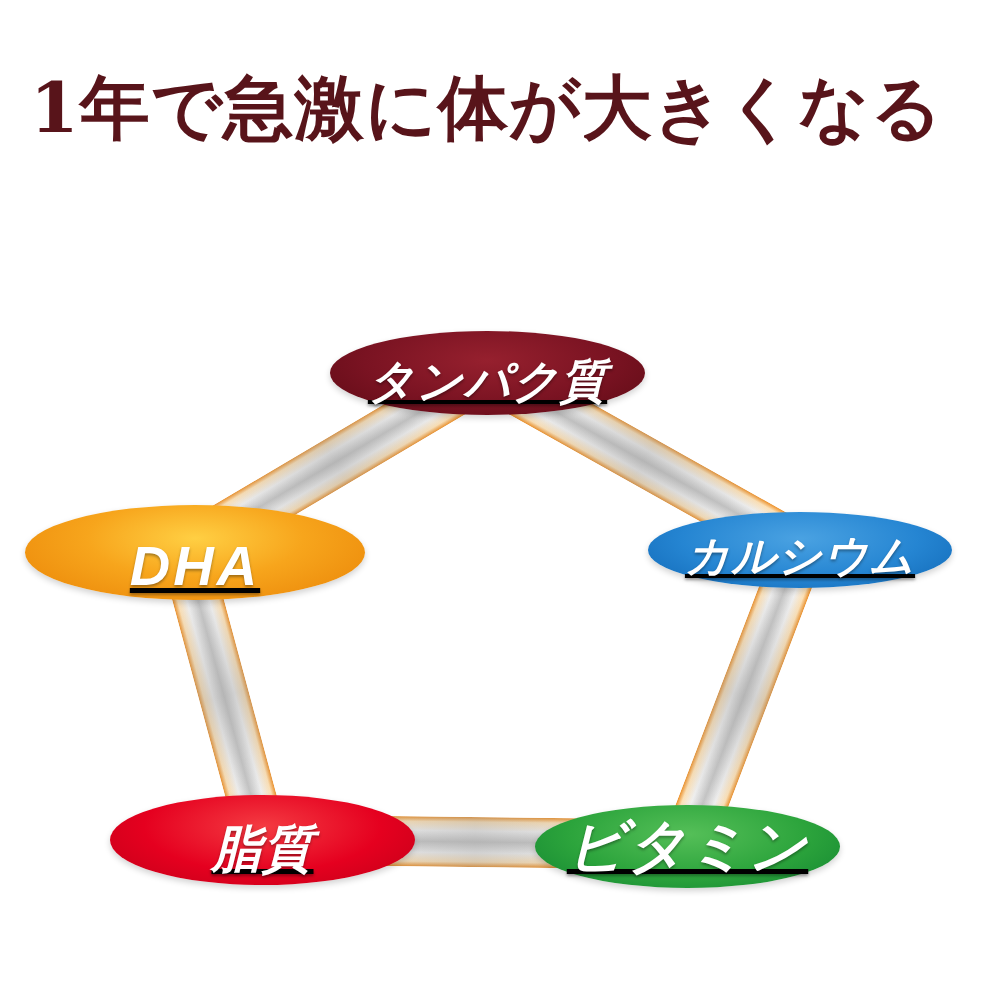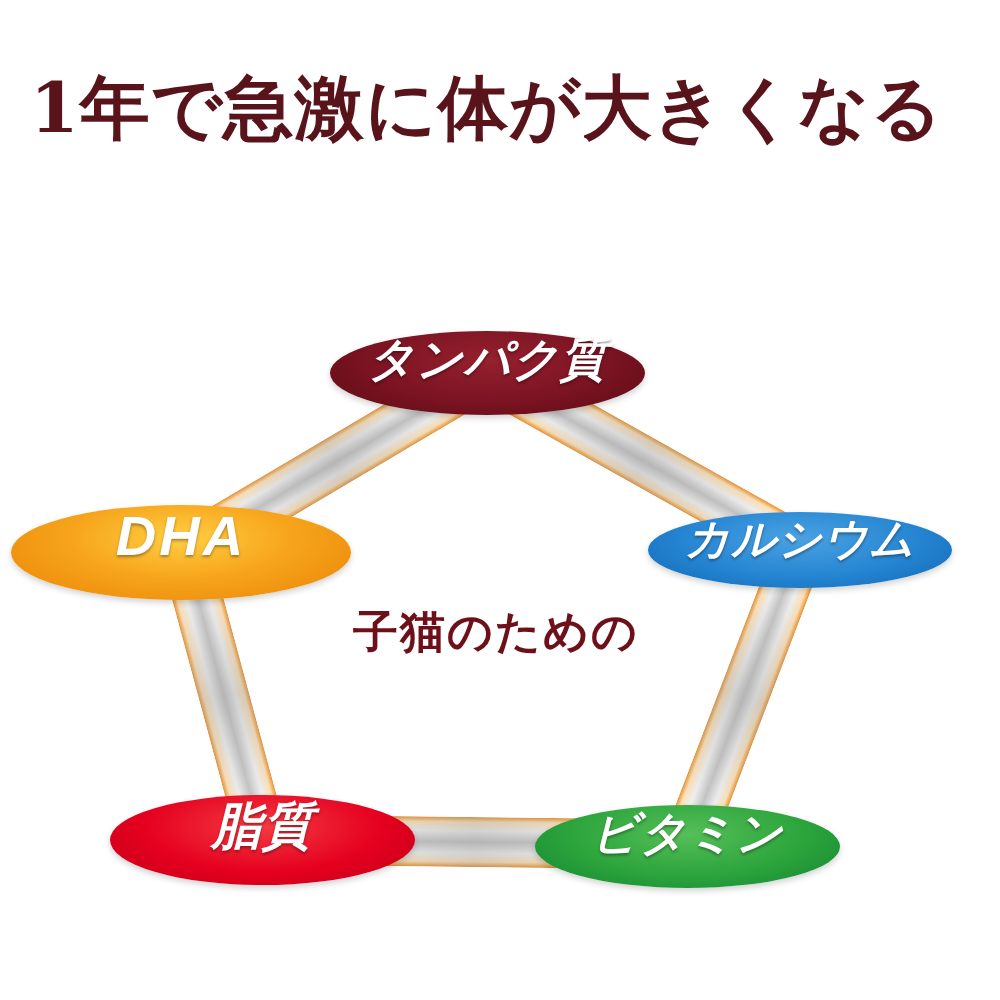--- a/index.html
+++ b/index.html
@@ -53,62 +53,63 @@
   .bar-left-bottom  { left: 75px;  top: 671px; width: 298px; transform: rotate(74.9deg); }
   .bar-right-bottom { left: 585px; top: 672px; width: 317px; transform: rotate(110.9deg); }
   .bar-bottom       { left: 263px; top: 817px; width: 424px; transform: rotate(0.7deg); }
 
   
   .node {
     position: absolute;
     z-index: 2;
     border-radius: 50%;
     display: flex;
-    align-items: flex-start;
+    align-items: flex-end;
     justify-content: center;
     box-shadow: 0 3px 6px rgba(0,0,0,0.18);
+    text-decoration: underline;
   }
   .node .label {
     color: #ffffff;
     font-weight: bold;
     font-style: italic;
     letter-spacing: 1px;
     text-shadow: 0 2px 3px rgba(0,0,0,0.35);
     white-space: nowrap;
     transform: translateY(-2px);
   }
   .node-protein {
     left: 330px; top: 331px; width: 315px; height: 84px;
     background: radial-gradient(ellipse at 50% 35%, #96202e 0%, #7a1322 55%, #5c0a14 100%);
   }
   .node-protein .label { font-size: 46px; }
 
   .node-dha {
-    left: 11px; top: 505px; width: 340px; height: 95px;
+    left: 25px; top: 505px; width: 340px; height: 95px;
     background: radial-gradient(ellipse at 50% 35%, #ffcf43 0%, #f7a51c 45%, #e98306 100%);
   }
   .node-dha .label { font-size: 56px; letter-spacing: 3px; }
 
   .node-calcium {
     left: 648px; top: 512px; width: 304px; height: 76px;
     background: radial-gradient(ellipse at 50% 35%, #4aa2e2 0%, #2585d2 55%, #0f66b4 100%);
   }
   .node-calcium .label { font-size: 44px; }
 
   .node-fat {
     left: 110px; top: 795px; width: 305px; height: 90px;
     background: radial-gradient(ellipse at 50% 35%, #f43b42 0%, #e5001f 55%, #c00018 100%);
   }
   .node-fat .label { font-size: 50px; }
 
   .node-vitamin {
     left: 535px; top: 805px; width: 305px; height: 83px;
     background: radial-gradient(ellipse at 50% 35%, #55bf58 0%, #2ca43c 55%, #118430 100%);
   }
-  .node-vitamin .label { font-size: 46px; }
+  .node-vitamin .label { font-size: 58px; }
 
   
   .center-caption {
     position: absolute;
     left: 496px;
     top: 632px;
     transform: translate(-50%, -50%);
     z-index: 3;
     color: #6d1019;
     font-weight: bold;
@@ -148,16 +149,15 @@
 
   <div class="node node-fat">
     <span class="label">脂質</span>
   </div>
 
   <div class="node node-vitamin">
     <span class="label">ビタミン</span>
   </div>
 
   <div class="center-caption">
-    <div>子猫のための</div>
   </div>
 
 </div>
 
 </body></html>

